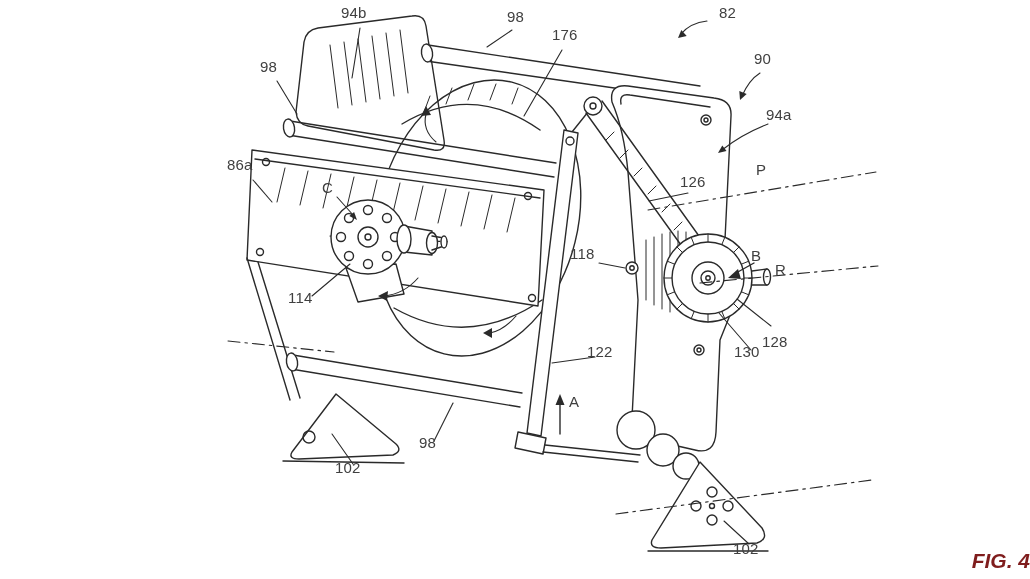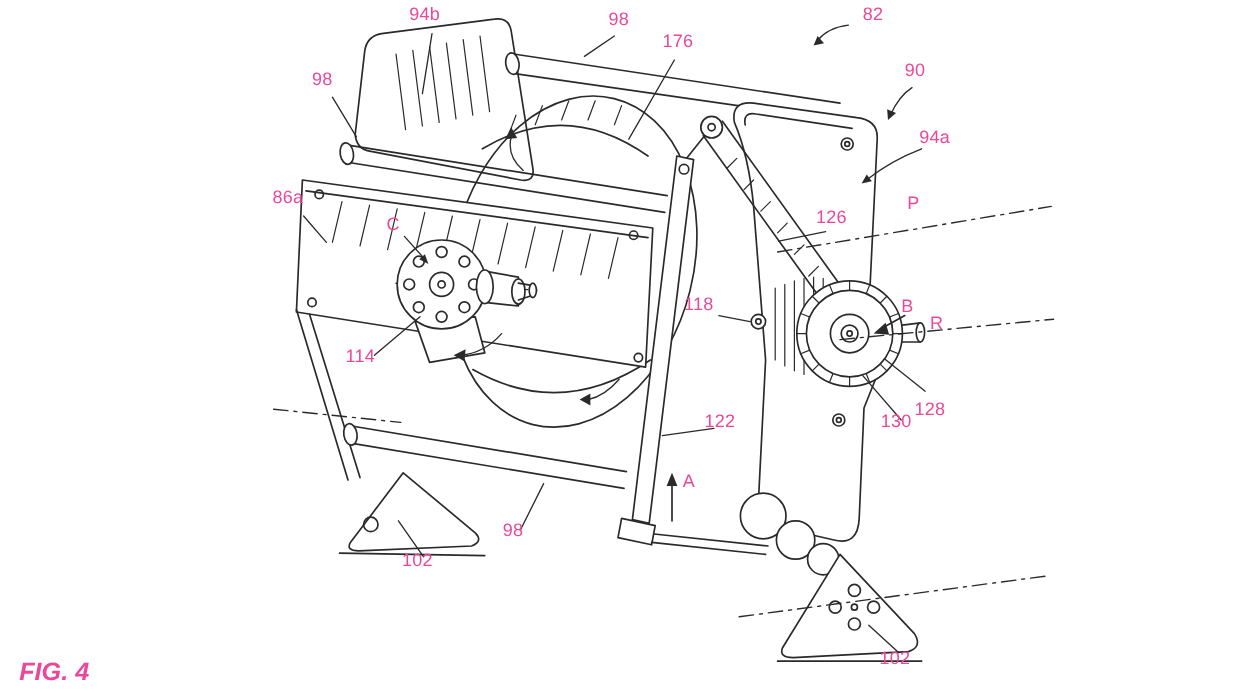--- a/index.html
+++ b/index.html
@@ -2,26 +2,26 @@
 <html><head>
 <meta charset="utf-8">
 <style>
   html, body { margin:0; padding:0; background:#ffffff; }
   .stage {
     position:relative; width:1030px; height:579px; background:#ffffff;
     font-family:"Liberation Sans", sans-serif; overflow:hidden;
   }
   .stage svg { position:absolute; left:0; top:0; }
   .ref-label {
-    position:absolute; font-size:15px; color:#ec4899; line-height:1;
+    position:absolute; font-size:15px; color:#404040; line-height:1;
     letter-spacing:0.2px; user-select:none;
   }
   .fig-caption {
-    position:absolute; left:0; right:0; top:549px; text-align:left;
-    font-size:21px; font-weight:bold; font-style:italic; color:#ec4899;margin-left:16px;
+    position:absolute; left:0; right:0; top:549px; text-align:right;
+    font-size:21px; font-weight:bold; font-style:italic; color:#7f1d1d;margin-left:16px;
   }
   
   .drawing * { stroke:#2a2a2a; fill:none; stroke-width:1.4; stroke-linecap:round; stroke-linejoin:round; }
   .drawing .fill-white { fill:#ffffff; }
   .drawing .hatch   { stroke-width:1; }
   .drawing .leader  { stroke-width:1.1; }
   .drawing .dashdot { stroke-dasharray:12 5 2.5 5; stroke-width:1.15; }
   .drawing .arrowhead { fill:#2a2a2a; stroke:none; }
 </style>
 </head>

